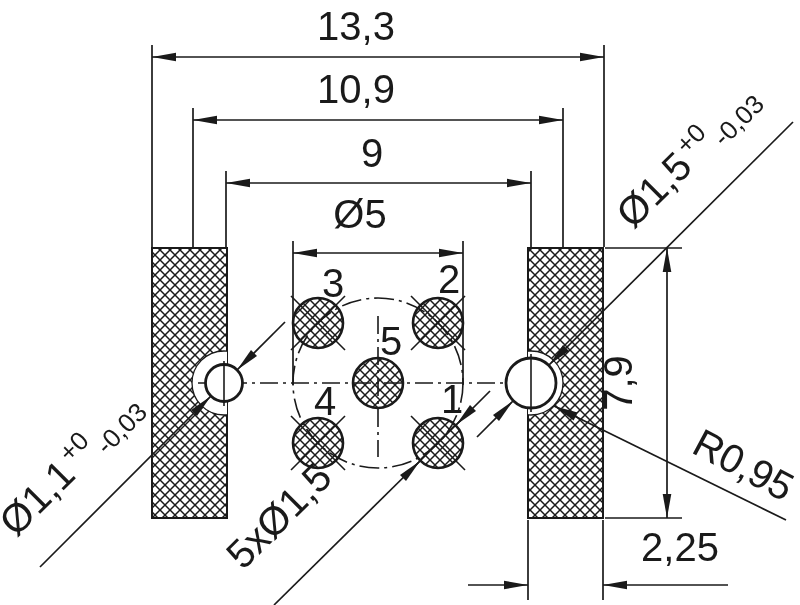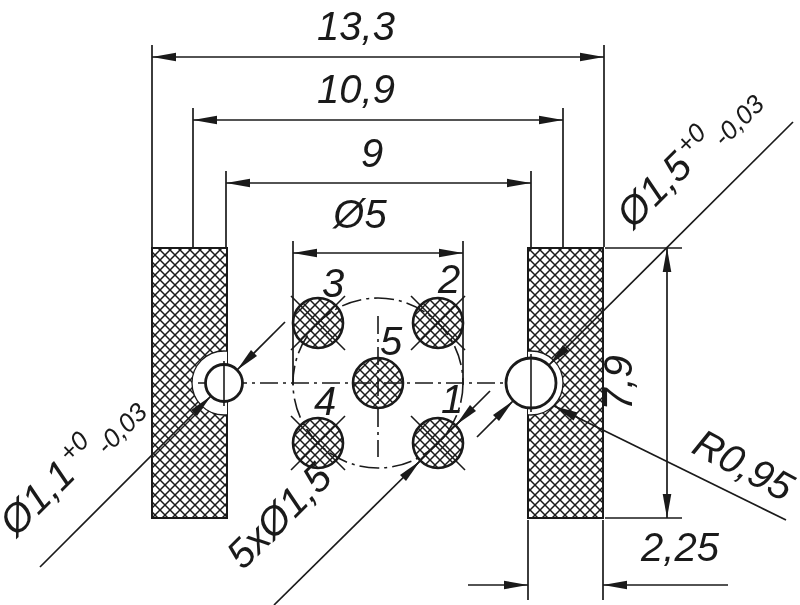--- a/index.html
+++ b/index.html
@@ -1,16 +1,16 @@
 <!DOCTYPE html>
 <html><head>
 <meta charset="utf-8">
 <style>
   html,body{margin:0;padding:0;background:#fff;}
-  .stage{width:800px;height:605px;background:#fff;position:relative;overflow:hidden;font-style:italic;}
+  .stage{width:800px;height:605px;background:#fff;position:relative;overflow:hidden;}
   svg{display:block;}
   text, tspan{font-family:"Liberation Sans", sans-serif; fill:#1a1a1a;}
   .dimtxt{font-size:40px;}
   .toltxt{font-size:26px;}
 </style>
 </head>
 <body>
 
 <div class="stage">
 <svg width="800" height="605" viewBox="0 0 800 605">

